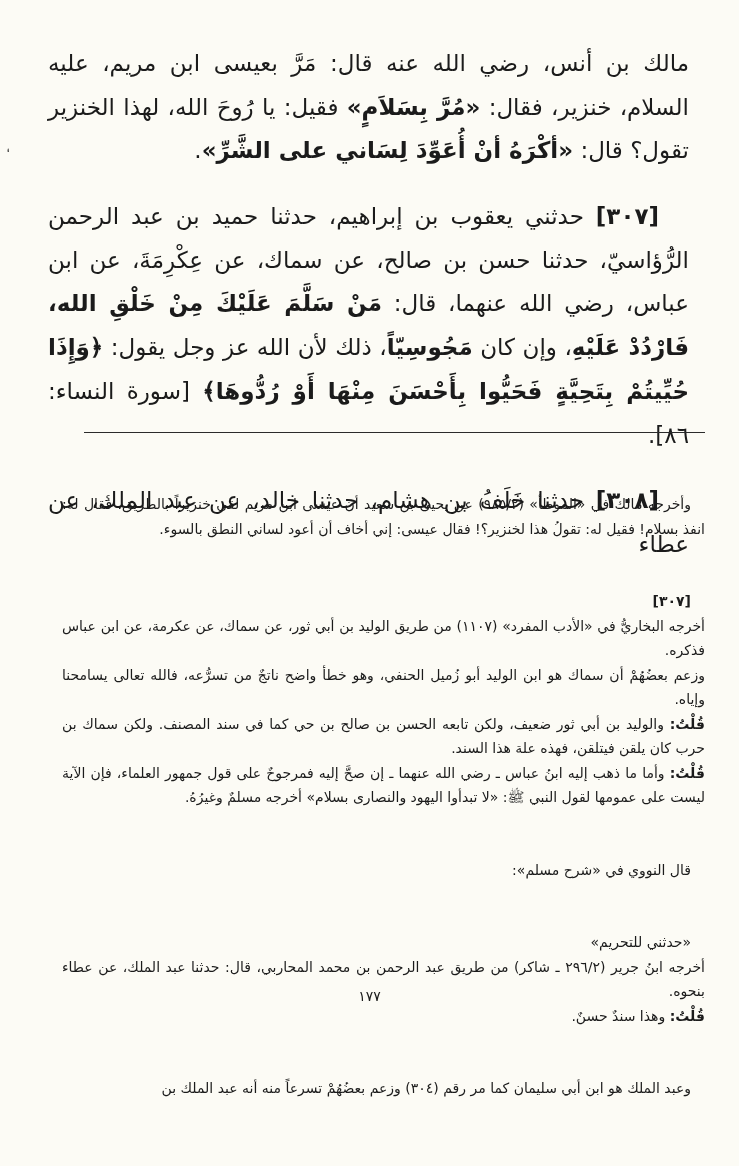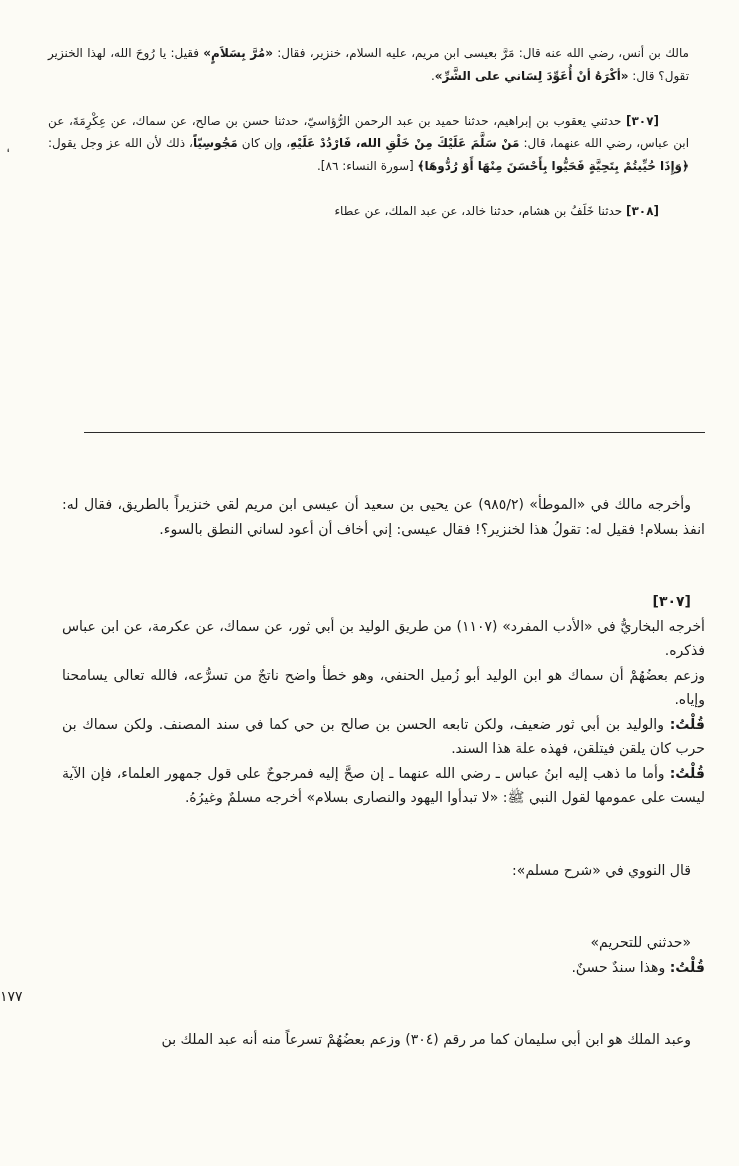--- a/index.html
+++ b/index.html
@@ -22,21 +22,21 @@
     font-size: 13px;
     color: #333;
     transform: rotate(-18deg);
     direction: ltr;
   }
   .main {
     position: absolute;
     top: 42px;
     right: 50px;
     left: 48px;
-    font-size: 12px;
+    font-size: 23px;
     line-height: 1.9;
     text-align: justify;
   }
   .main p { margin: 0; }
   .main p.sp { margin-top: 22px; text-indent: 30px; }
   .b { font-weight: bold; }
   .sep {
     position: absolute;
     top: 432px;
     left: 84px;
@@ -53,21 +53,21 @@
     line-height: 1.75;
     text-align: justify;
   }
   .fn { margin: 0; }
   .fn.ind { text-indent: 14px; margin-top: 48px; }
   .pageno {
     position: absolute;
     top: 988px;
     left: 0;
     width: 100%;
-    text-align: left;
+    text-align: center;
     font-size: 14px;
     letter-spacing: 1px;
   }
 </style>
 </head>
 <body>
 
 <div class="page">
 
   <div class="scan-mark">،</div>
@@ -84,19 +84,20 @@
 
   <div class="footnotes">
     <div class="fn ind"><span class="b"></span><span>وأخرجه مالك في «الموطأ» (٩٨٥/٢) عن يحيى بن سعيد أن عيسى ابن مريم لقي خنزيراً بالطريق، فقال له: انفذ بسلام! فقيل له: تقولُ هذا لخنزير؟! فقال عيسى: إني أخاف أن أعود لساني النطق بالسوء.</span></div>
     <div class="fn ind"><span class="b">[٣٠٧]</span><span></span></div>
     <div class="fn"><span class="b"></span><span>أخرجه البخاريُّ في «الأدب المفرد» (١١٠٧) من طريق الوليد بن أبي ثور، عن سماك، عن عكرمة، عن ابن عباس فذكره.</span></div>
     <div class="fn"><span class="b"></span><span>وزعم بعضُهُمْ أن سماك هو ابن الوليد أبو زُميل الحنفي، وهو خطأ واضح ناتجٌ من تسرُّعه، فالله تعالى يسامحنا وإياه.</span></div>
     <div class="fn"><span class="b">قُلْتُ:</span><span> والوليد بن أبي ثور ضعيف، ولكن تابعه الحسن بن صالح بن حي كما في سند المصنف. ولكن سماك بن حرب كان يلقن فيتلقن، فهذه علة هذا السند.</span></div>
     <div class="fn"><span class="b">قُلْتُ:</span><span> وأما ما ذهب إليه ابنُ عباس ـ رضي الله عنهما ـ إن صحَّ إليه فمرجوحٌ على قول جمهور العلماء، فإن الآية ليست على عمومها لقول النبي ﷺ: «لا تبدأوا اليهود والنصارى بسلام» أخرجه مسلمٌ وغيرُهُ.</span></div>
     <div class="fn ind"><span class="b"></span><span>قال النووي في «شرح مسلم»:</span></div>
     <div class="fn ind"><span class="b"></span><span>«حدثني للتحريم»</span></div>
+    <div class="fn"><span class="b"></span><span>أخرجه ابنُ جرير (٢٩٦/٢ ـ شاكر) من طريق عبد الرحمن بن محمد المحاربي، قال: حدثنا عبد الملك، عن عطاء بنحوه.</span></div>
     <div class="fn"><span class="b">قُلْتُ:</span><span> وهذا سندٌ حسنٌ.</span></div>
     <div class="fn ind"><span class="b"></span><span>وعبد الملك هو ابن أبي سليمان كما مر رقم (٣٠٤) وزعم بعضُهُمْ تسرعاً منه أنه عبد الملك بن</span></div>
   </div>
 
   <div class="pageno">١٧٧</div>
 
 </div>
 
 </body></html>

